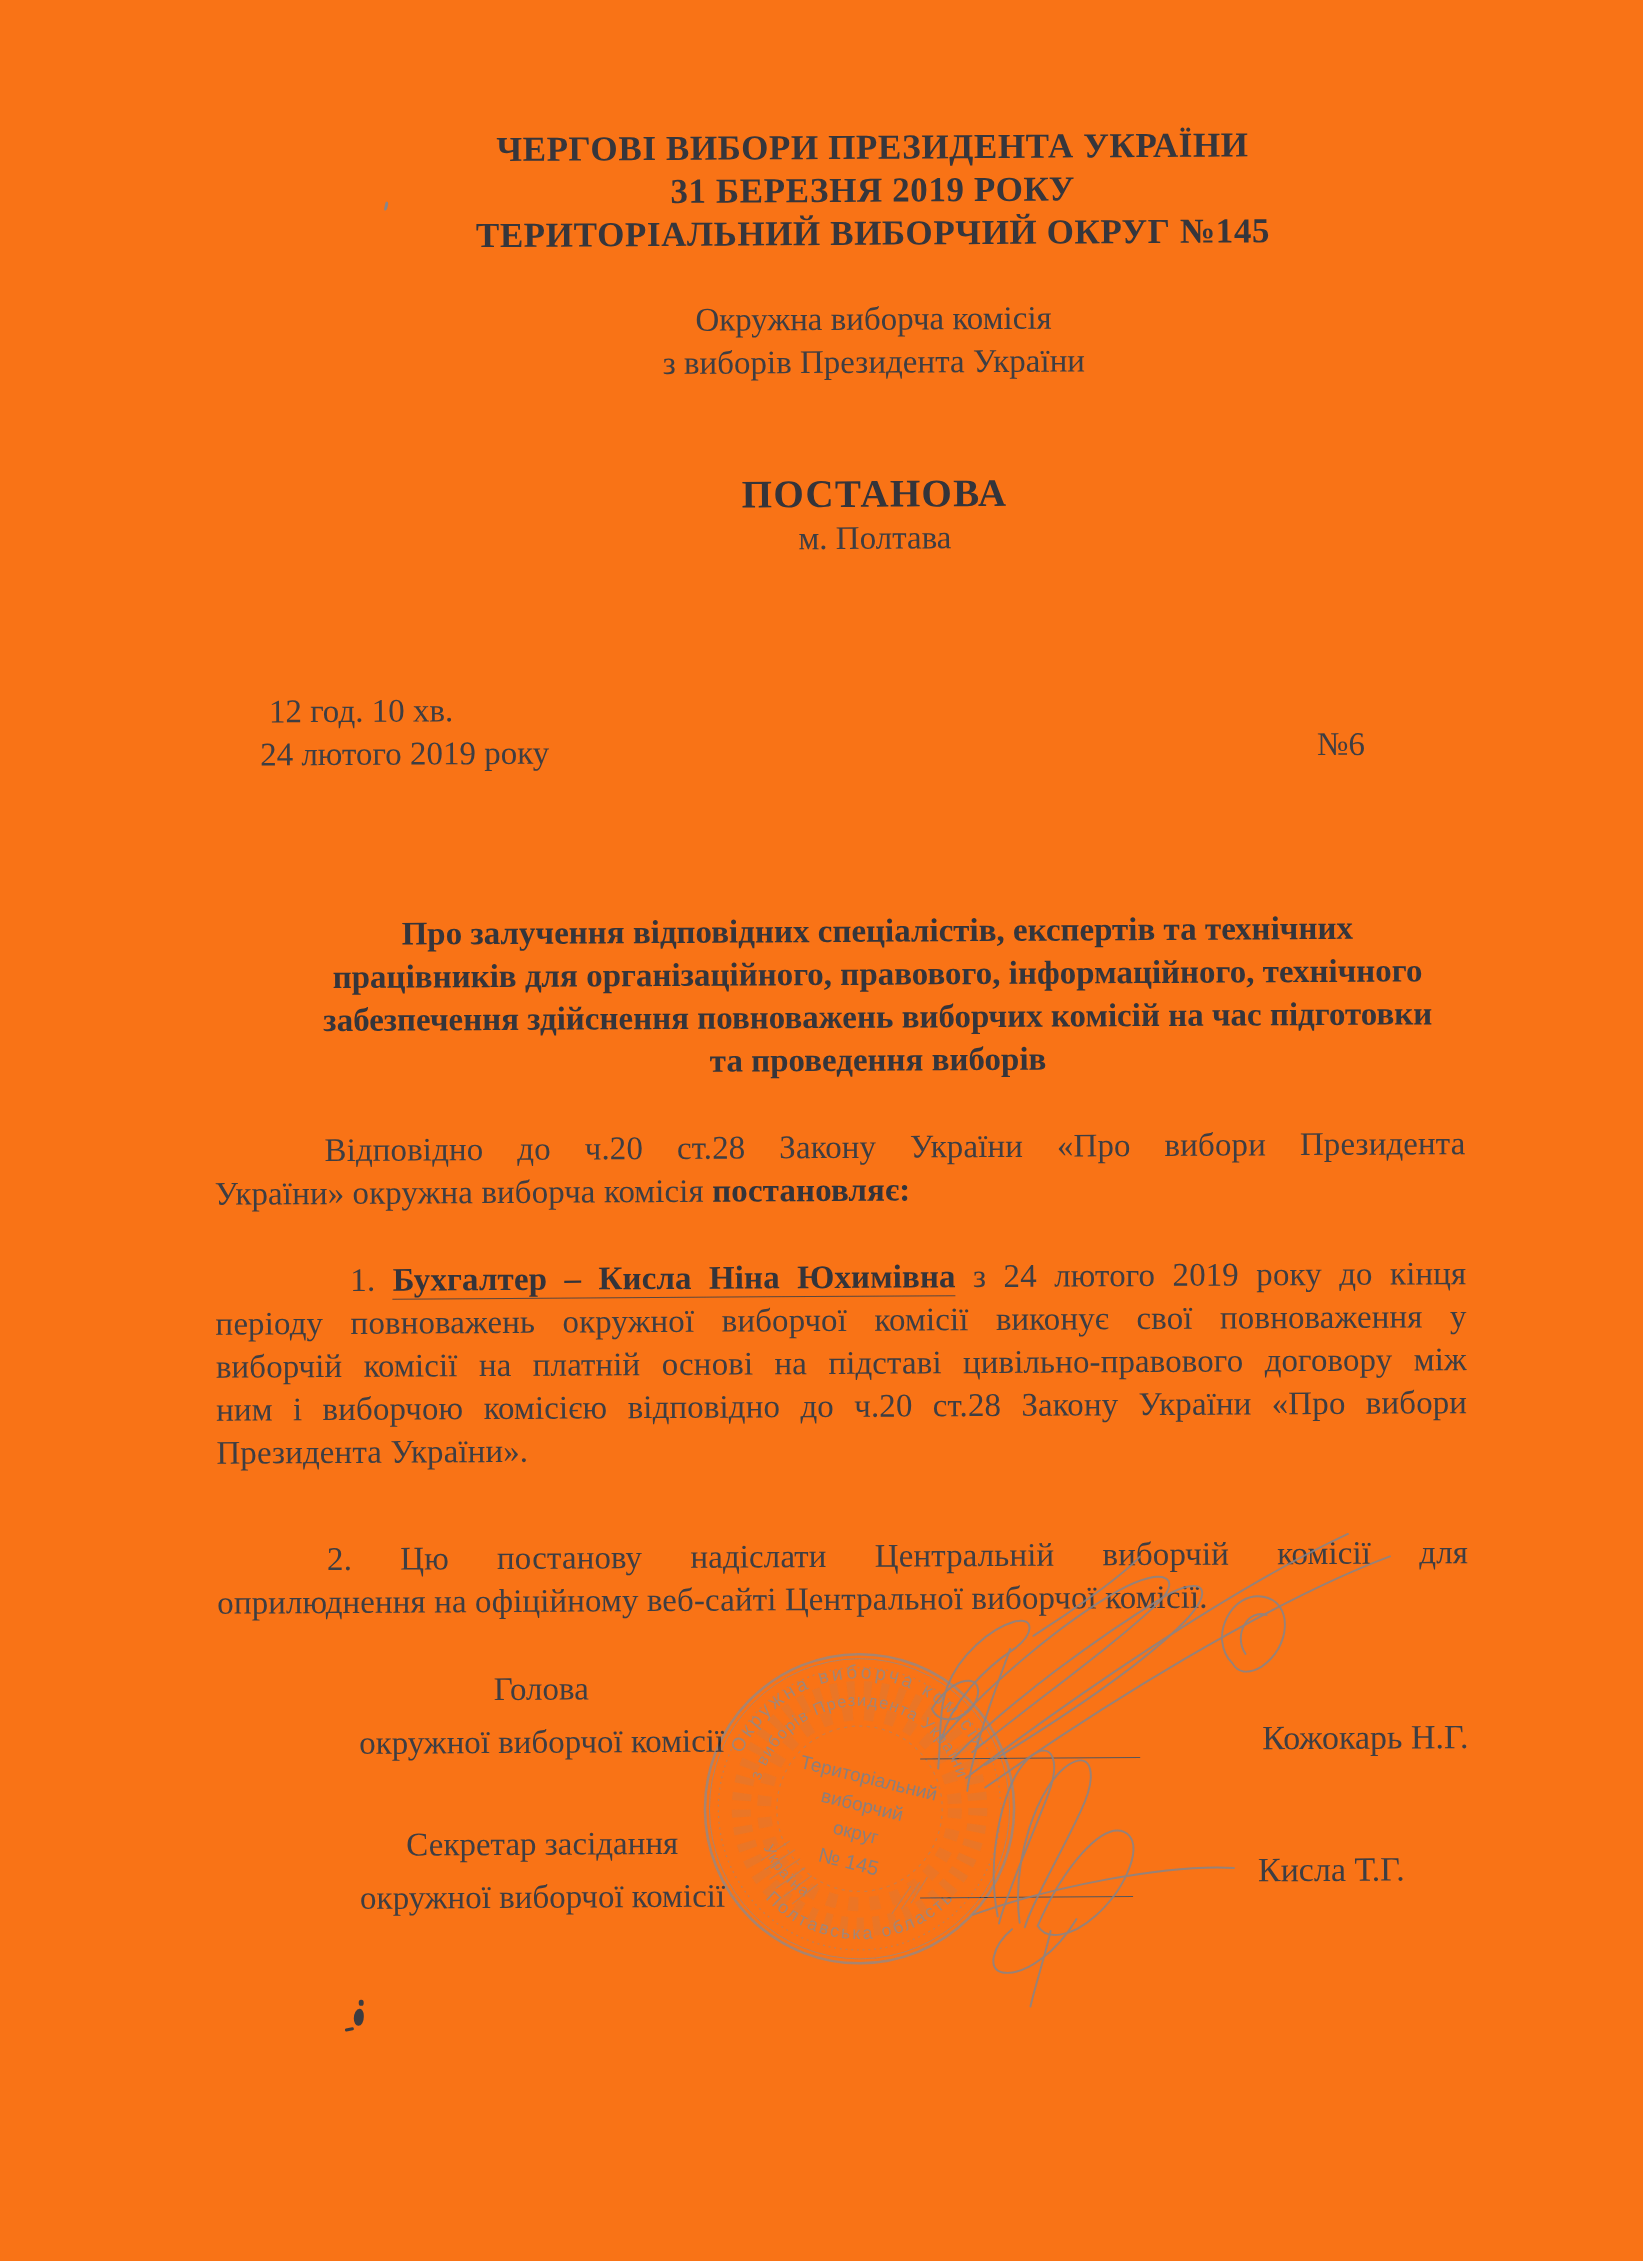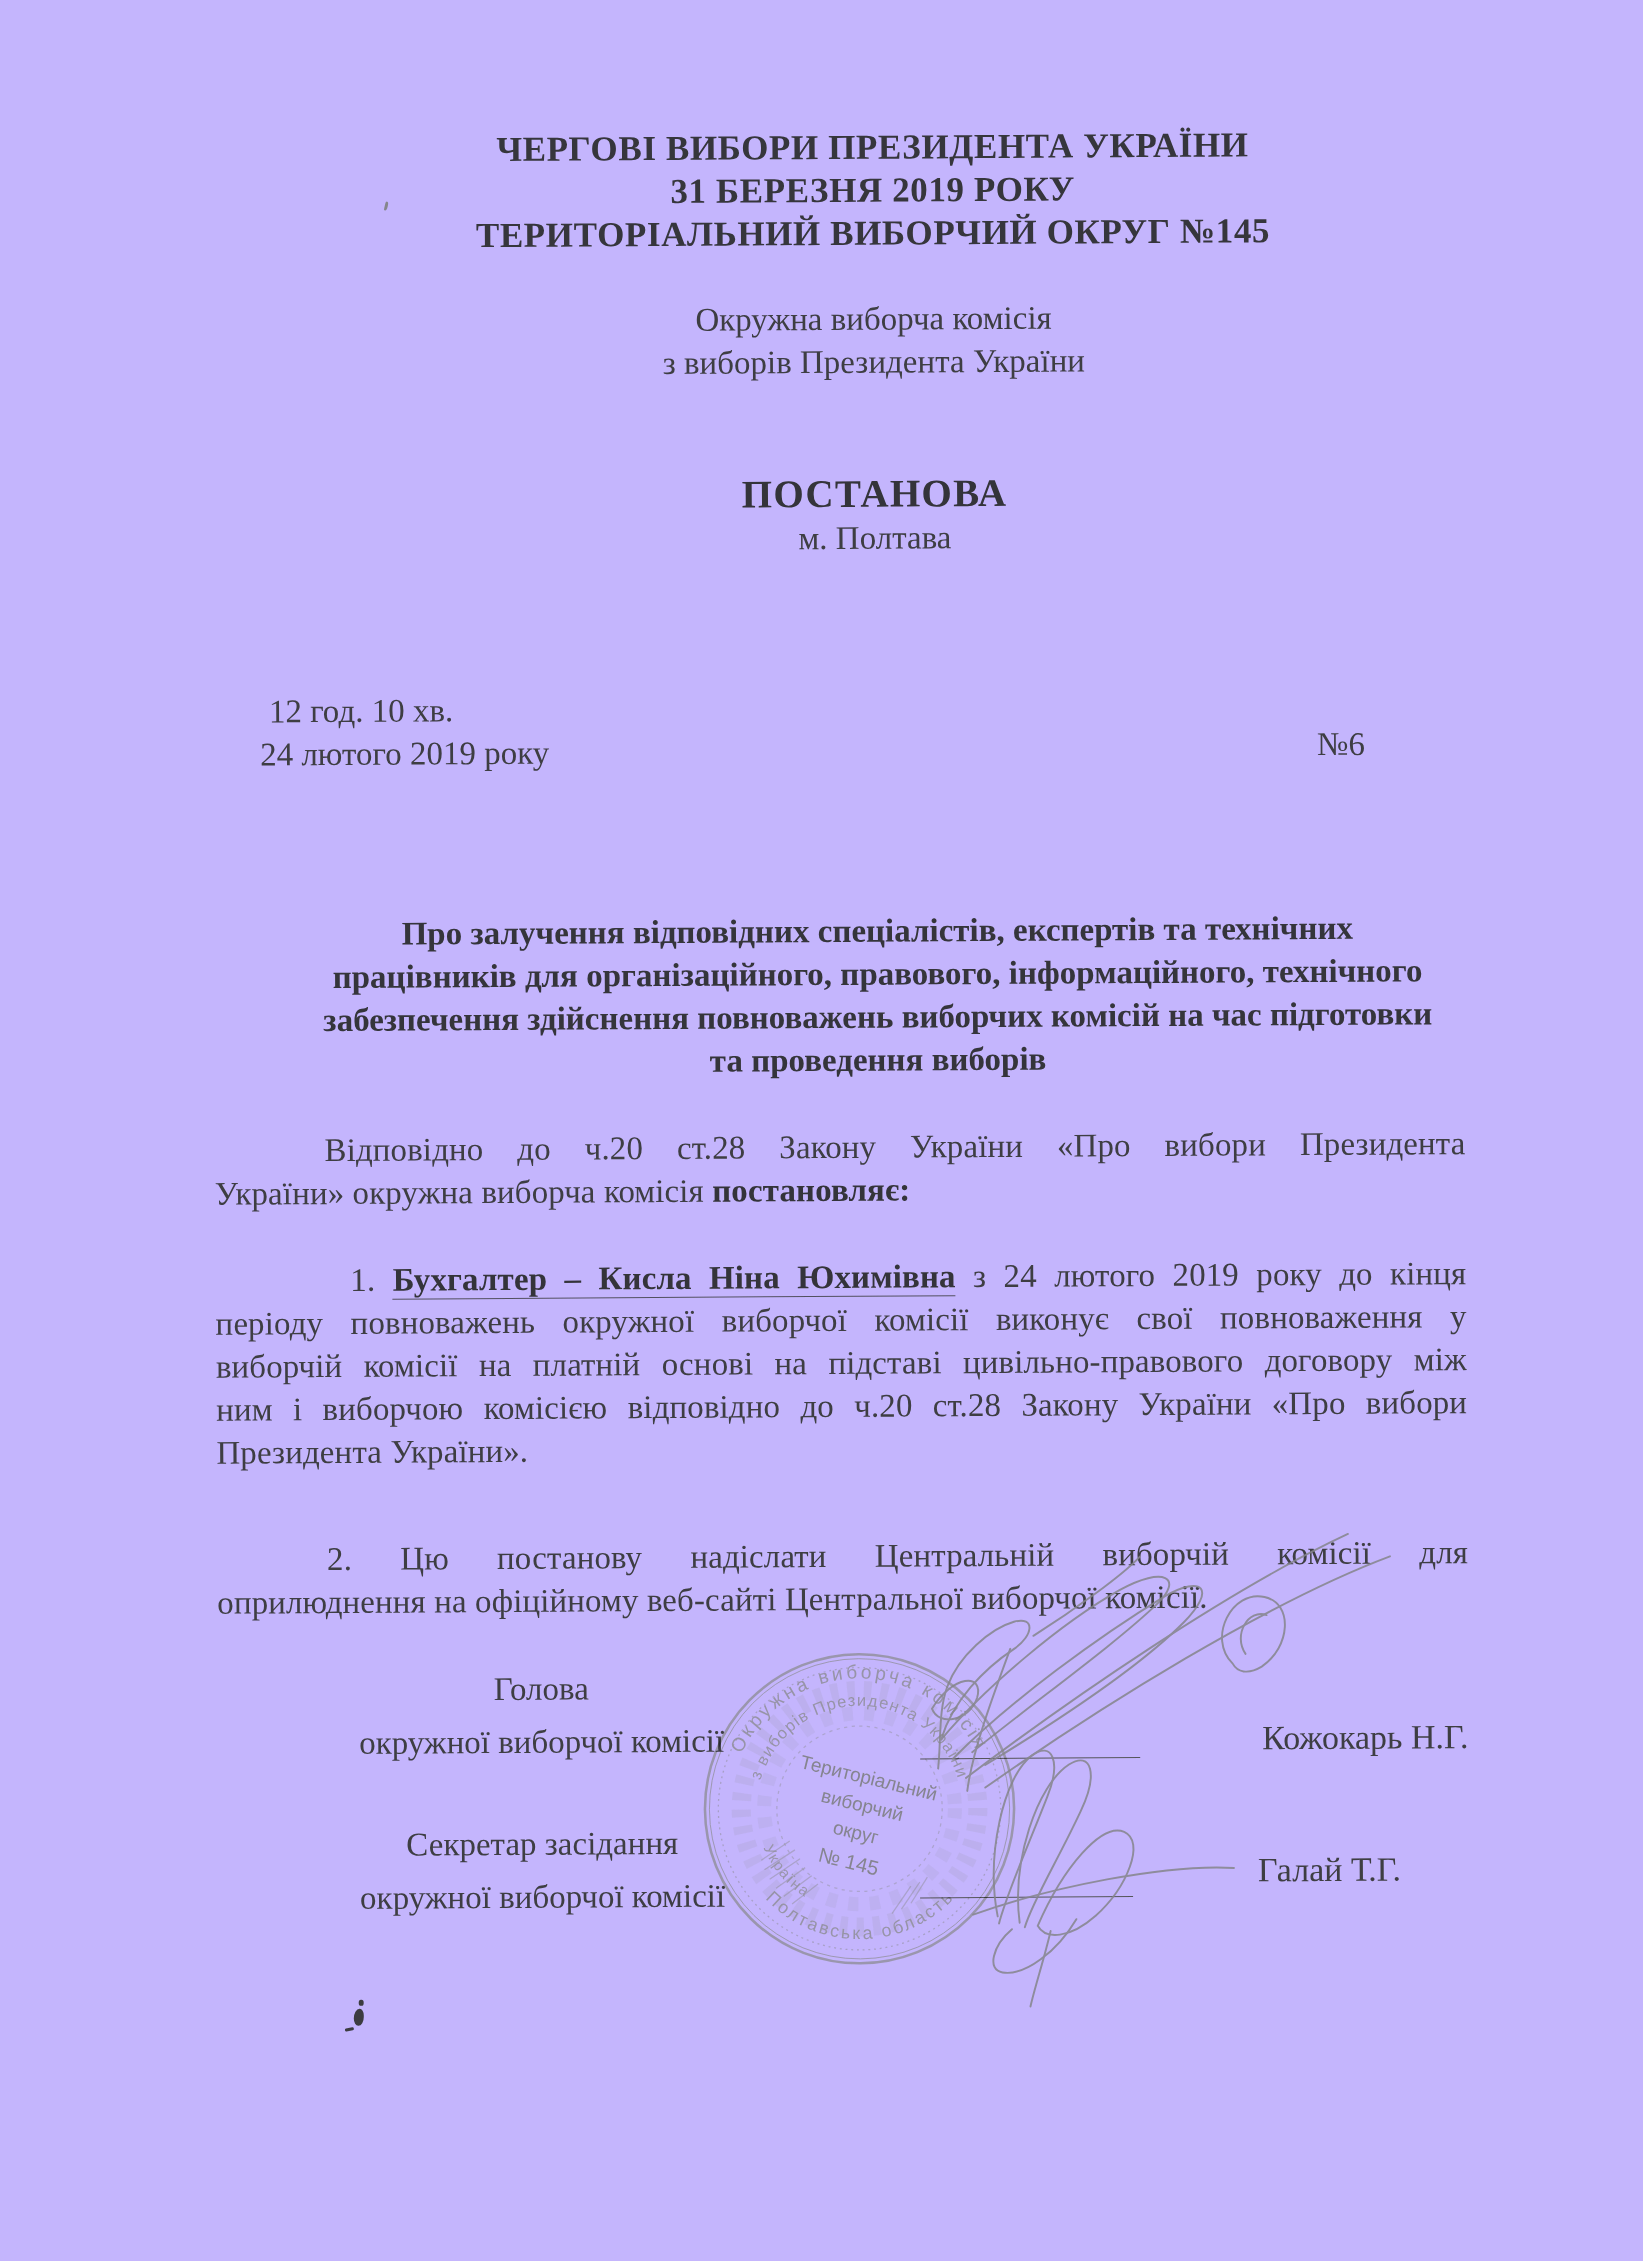--- a/index.html
+++ b/index.html
@@ -1,17 +1,17 @@
 <!DOCTYPE html>
 <html style="font-size:10.3px"><head>
 <meta charset="utf-8">
 <style>
   html,body{margin:0;padding:0;background:#e8e8e8;}
   #page{
-    position:relative;width:1644px;height:2261px;background:#c4b5fd;
+    position:relative;width:1644px;height:2261px;background:#f97316;
     font-family:"Liberation Serif","DejaVu Serif",serif;color:#3e3e43;
     overflow:hidden;
   }
   .scan{position:absolute;inset:0;transform:rotate(-0.35deg);transform-origin:50% 40%;}
   .blk{position:absolute;}
   .center{text-align:center;}
   .line{white-space:normal;}
   .just{text-align:justify;text-align-last:justify;}
   .b{font-weight:bold;color:#34343a;}
   .u{border-bottom:1.9px solid rgba(62,62,68,.85);padding-bottom:0.6px;}
@@ -109,21 +109,21 @@
       </div>
 
     <div class="siglabel" style="top:1668px">Голова</div>
     <div class="siglabel" style="top:1721px">окружної виборчої комісії</div>
     <div id="rule1" class="sigrule"></div>
     <div class="signame" style="left:1257px;top:1722px">Кожокарь Н.Г.</div>
 
     <div class="siglabel" style="top:1823px">Секретар засідання</div>
     <div class="siglabel" style="top:1876px">окружної виборчої комісії</div>
     <div id="rule2" class="sigrule"></div>
-    <div class="signame" style="left:1252px;top:1854px">Галай Т.Г.</div>
+    <div class="signame" style="left:1252px;top:1854px">Кисла Т.Г.</div>
 
     <svg id="seal" width="318" height="318" viewBox="0 0 500 500" font-family="Liberation Sans, DejaVu Sans, sans-serif" fill="#8b8b90">
       <g stroke="#8b8b90" fill="none">
         <circle cx="250" cy="250" r="243" stroke-width="4" opacity=".8"></circle>
         <circle cx="250" cy="250" r="236" stroke-width="1.5" opacity=".8"></circle>
         <circle cx="250" cy="250" r="222" stroke-width="2" stroke-dasharray="3 6" opacity=".55"></circle>
         <circle cx="250" cy="250" r="186" stroke-width="30" stroke-dasharray="12 14" opacity=".14"></circle>
         <circle cx="250" cy="250" r="150" stroke-width="22" stroke-dasharray="16 18" opacity=".12"></circle>
         <circle cx="250" cy="250" r="130" stroke-width="2" stroke-dasharray="5 7" opacity=".45"></circle>
         <g opacity=".5" stroke-width="2">

